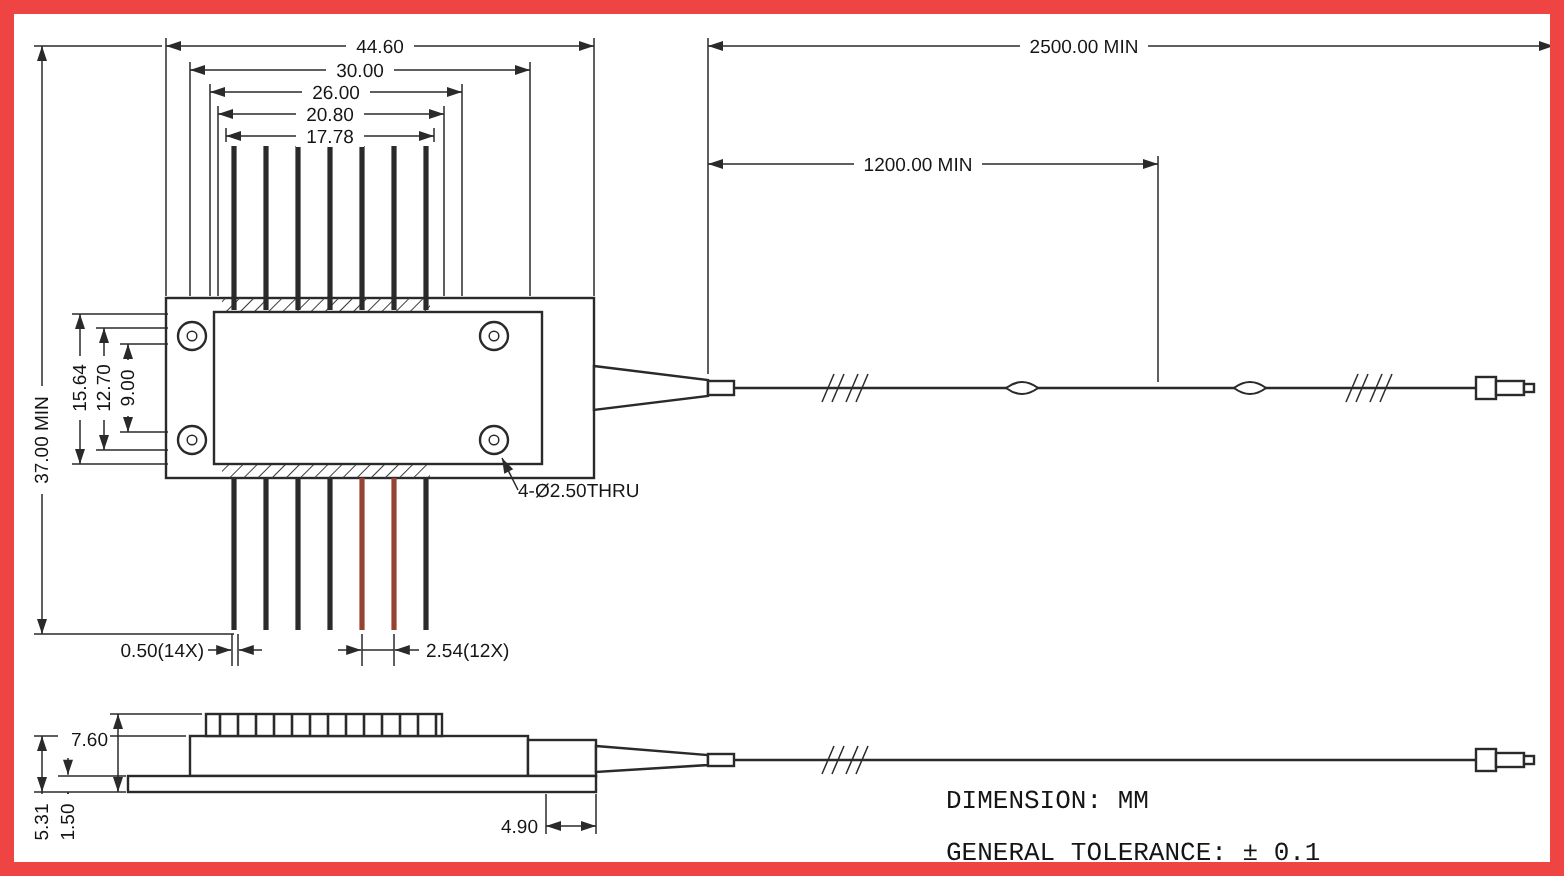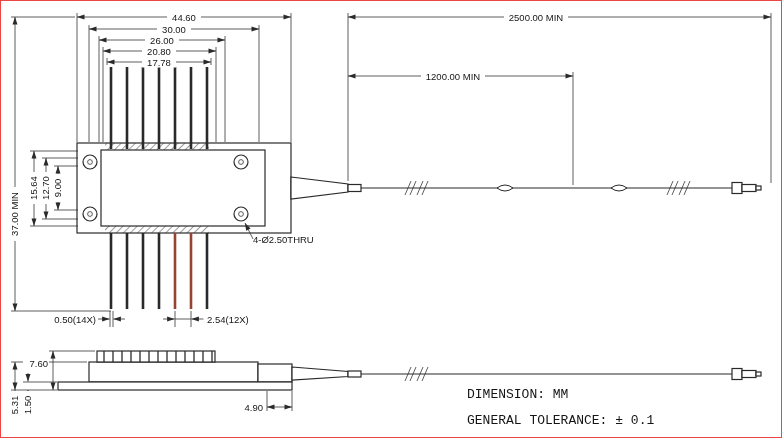--- a/index.html
+++ b/index.html
@@ -1,16 +1,16 @@
 <!DOCTYPE html>
 <html style="--line-color: #2a2a2a; --highlight-pin-color: #964432;"><head>
 <meta charset="utf-8">
 <style>
   html,body{margin:0;padding:0;background:#fff;}
-  .sheet{width:782px;height:438px;background:#fff;border:1px solid #ef4444;box-sizing:border-box;position:relative;overflow:hidden;}
+  .sheet{width:782px;height:438px;background:#fff;border:7px solid #ef4444;box-sizing:border-box;position:relative;overflow:hidden;}
   svg{display:block;}
   .ol{fill:none;stroke:var(--line-color,#2a2a2a);stroke-width:1.2;}
   .tl{fill:none;stroke:var(--line-color,#2a2a2a);stroke-width:0.75;}
   .pin{stroke:var(--line-color,#2a2a2a);stroke-width:2.6;}
   .pinw{stroke-width:2.6;}
   .wfill{fill:#fff;}
   .hatchrect{fill:url(#hatch);stroke:none;}
   .combrect{fill:url(#comb);stroke:none;}
   .lens{fill:#fff;stroke:var(--line-color,#2a2a2a);stroke-width:1;}
   .bg{fill:#fff;stroke:none;}

